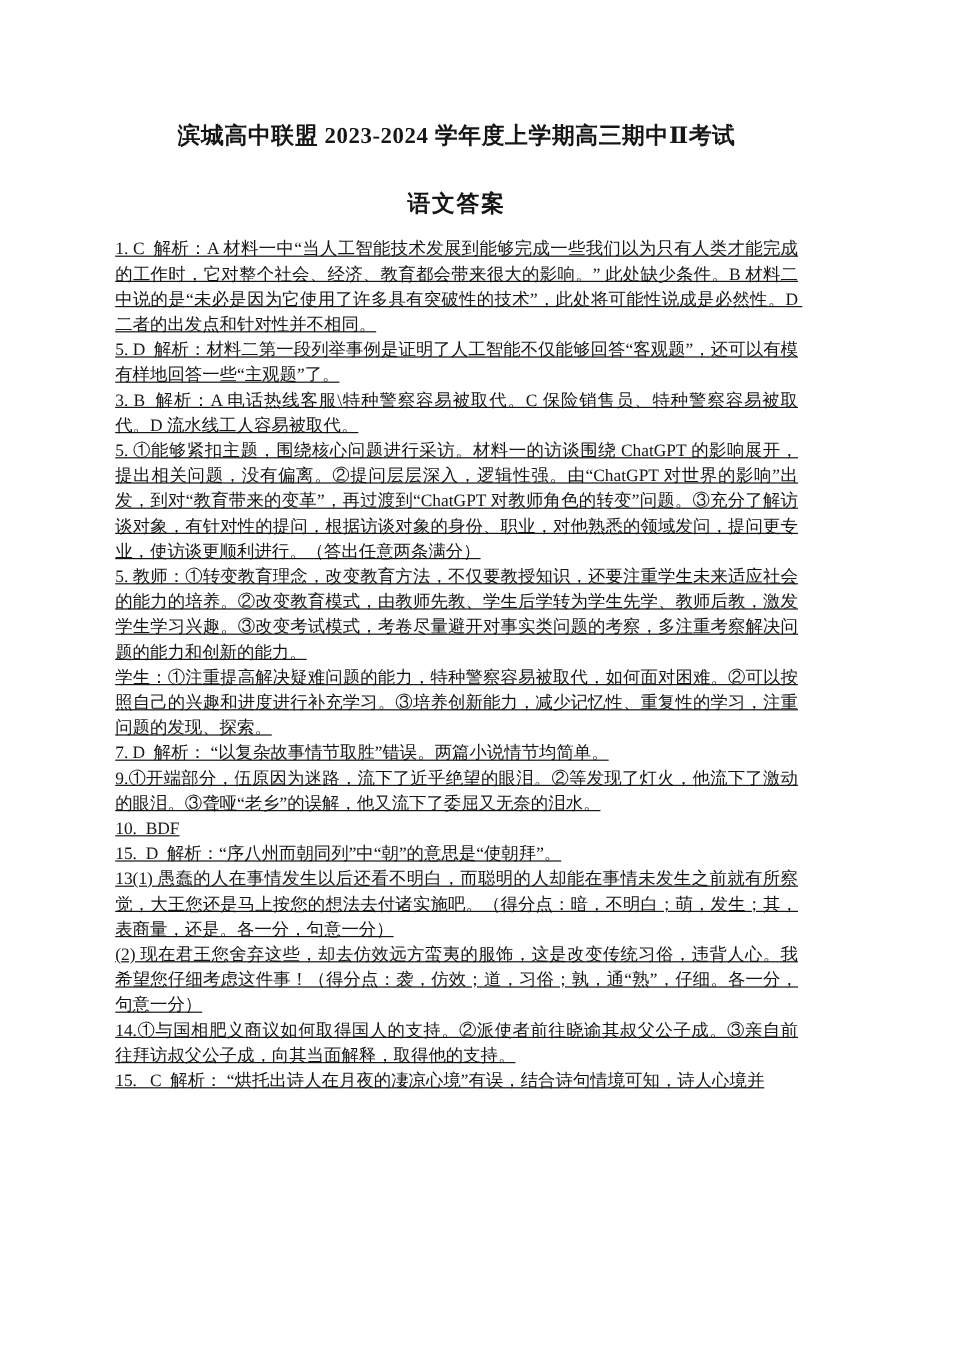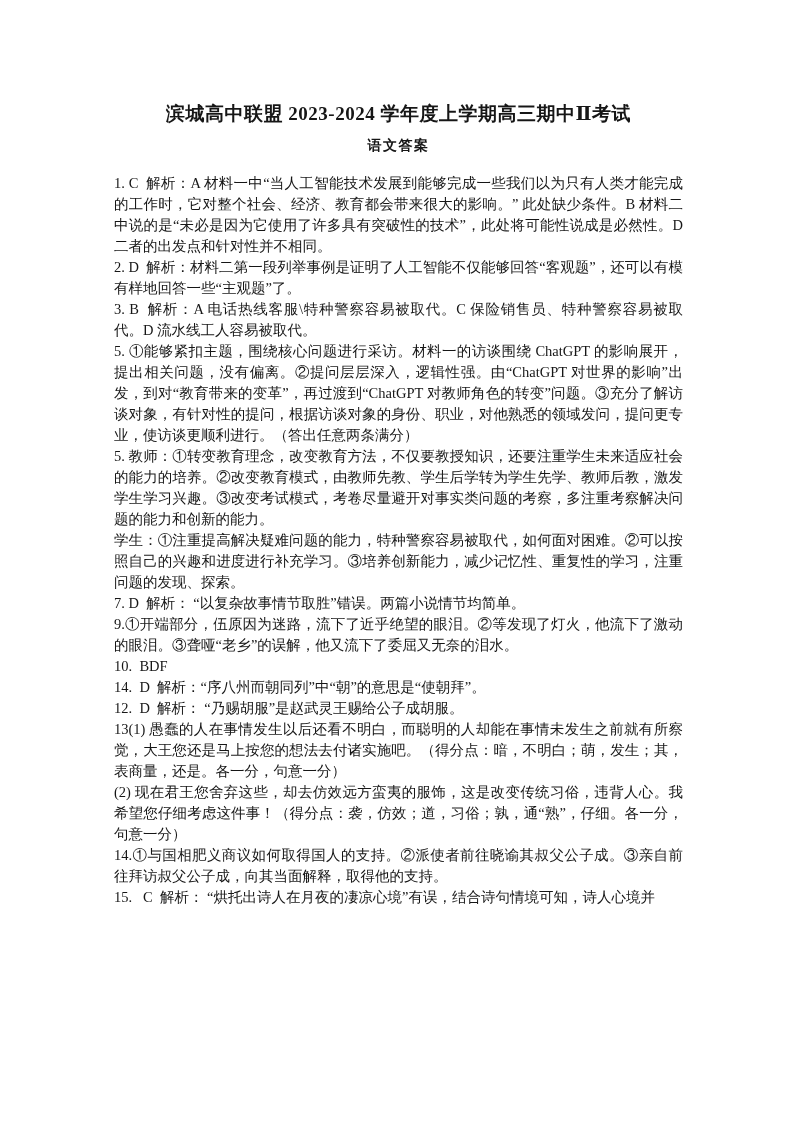--- a/index.html
+++ b/index.html
@@ -12,69 +12,69 @@
     width: 794px;
     height: 1123px;
     margin: 0 auto;
     background: #ffffff;
     overflow: hidden;
     color: #161616;
     font-family: "Liberation Serif", "DejaVu Serif", serif;
   }
   .doc {
     position: absolute;
-    left: 114px;
+    left: 96px;
     top: 100px;
     width: 569px;
   }
   .title {
     margin: 0;
     text-align: center;
     font-size: 19px;
     line-height: 28px;
     font-weight: 700;
     letter-spacing: 0.5px;
     white-space: nowrap;
   }
   .subtitle {
-    margin: 4px 0 13px 0;
+    margin: 29px 0 13px 0;
     text-align: center;
-    font-size: 14px;
+    font-size: 19px;
     line-height: 28px;
     font-weight: 700;
     letter-spacing: 1.5px;
   }
   .answers p.para {
     margin: 0;
     font-size: 14.5px;
     line-height: 21px;
     text-align: justify;
     text-justify: inter-ideograph;
     white-space: pre-wrap;
     overflow-wrap: break-word;
+    text-decoration: underline;
   }
 </style>
 </head>
 <body>
 
 <div class="page">
   <div class="doc">
     <h1 class="title">滨城高中联盟 2023-2024 学年度上学期高三期中Ⅱ考试</h1>
     <h2 class="subtitle">语文答案</h2>
     <div class="answers">
       <p class="para">1. C  解析：A 材料一中“当人工智能技术发展到能够完成一些我们以为只有人类才能完成的工作时，它对整个社会、经济、教育都会带来很大的影响。” 此处缺少条件。B 材料二中说的是“未必是因为它使用了许多具有突破性的技术”，此处将可能性说成是必然性。D 二者的出发点和针对性并不相同。</p>
-      <p class="para">2. D  解析：材料二第一段列举事例是证明了人工智能不仅能够回答“客观题”，还可以有模有样地回答一些“主观题”了。</p>
+      <p class="para">5. D  解析：材料二第一段列举事例是证明了人工智能不仅能够回答“客观题”，还可以有模有样地回答一些“主观题”了。</p>
       <p class="para">3. B  解析：A 电话热线客服\特种警察容易被取代。C 保险销售员、特种警察容易被取代。D 流水线工人容易被取代。</p>
       <p class="para">5. ①能够紧扣主题，围绕核心问题进行采访。材料一的访谈围绕 ChatGPT 的影响展开，提出相关问题，没有偏离。②提问层层深入，逻辑性强。由“ChatGPT 对世界的影响”出发，到对“教育带来的变革”，再过渡到“ChatGPT 对教师角色的转变”问题。③充分了解访谈对象，有针对性的提问，根据访谈对象的身份、职业，对他熟悉的领域发问，提问更专业，使访谈更顺利进行。（答出任意两条满分）</p>
       <p class="para">5. 教师：①转变教育理念，改变教育方法，不仅要教授知识，还要注重学生未来适应社会的能力的培养。②改变教育模式，由教师先教、学生后学转为学生先学、教师后教，激发学生学习兴趣。③改变考试模式，考卷尽量避开对事实类问题的考察，多注重考察解决问题的能力和创新的能力。</p>
       <p class="para">学生：①注重提高解决疑难问题的能力，特种警察容易被取代，如何面对困难。②可以按照自己的兴趣和进度进行补充学习。③培养创新能力，减少记忆性、重复性的学习，注重问题的发现、探索。</p>
       <p class="para">7. D  解析： “以复杂故事情节取胜”错误。两篇小说情节均简单。</p>
       <p class="para">9.①开端部分，伍原因为迷路，流下了近乎绝望的眼泪。②等发现了灯火，他流下了激动的眼泪。③聋哑“老乡”的误解，他又流下了委屈又无奈的泪水。</p>
       <p class="para">10.  BDF</p>
-      <p class="para">14.  D  解析：“序八州而朝同列”中“朝”的意思是“使朝拜”。</p>
-      <p class="para">12.  D  解析： “乃赐胡服”是赵武灵王赐给公子成胡服。</p>
+      <p class="para">15.  D  解析：“序八州而朝同列”中“朝”的意思是“使朝拜”。</p>
       <p class="para">13(1) 愚蠢的人在事情发生以后还看不明白，而聪明的人却能在事情未发生之前就有所察觉，大王您还是马上按您的想法去付诸实施吧。（得分点：暗，不明白；萌，发生；其，表商量，还是。各一分，句意一分）</p>
       <p class="para">(2) 现在君王您舍弃这些，却去仿效远方蛮夷的服饰，这是改变传统习俗，违背人心。我希望您仔细考虑这件事！（得分点：袭，仿效；道，习俗；孰，通“熟”，仔细。各一分，句意一分）</p>
       <p class="para">14.①与国相肥义商议如何取得国人的支持。②派使者前往晓谕其叔父公子成。③亲自前往拜访叔父公子成，向其当面解释，取得他的支持。</p>
       <p class="para">15.   C  解析： “烘托出诗人在月夜的凄凉心境”有误，结合诗句情境可知，诗人心境并</p>
     </div>
   </div>
 </div>
 
 </body></html>

